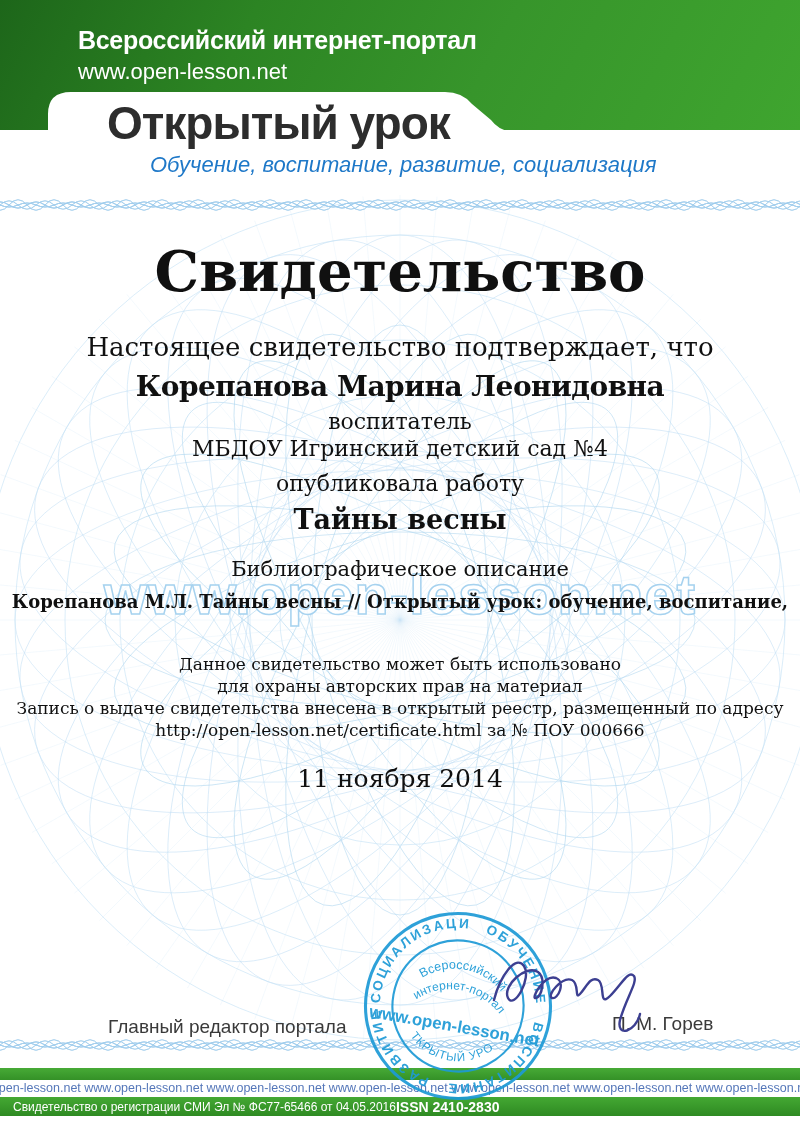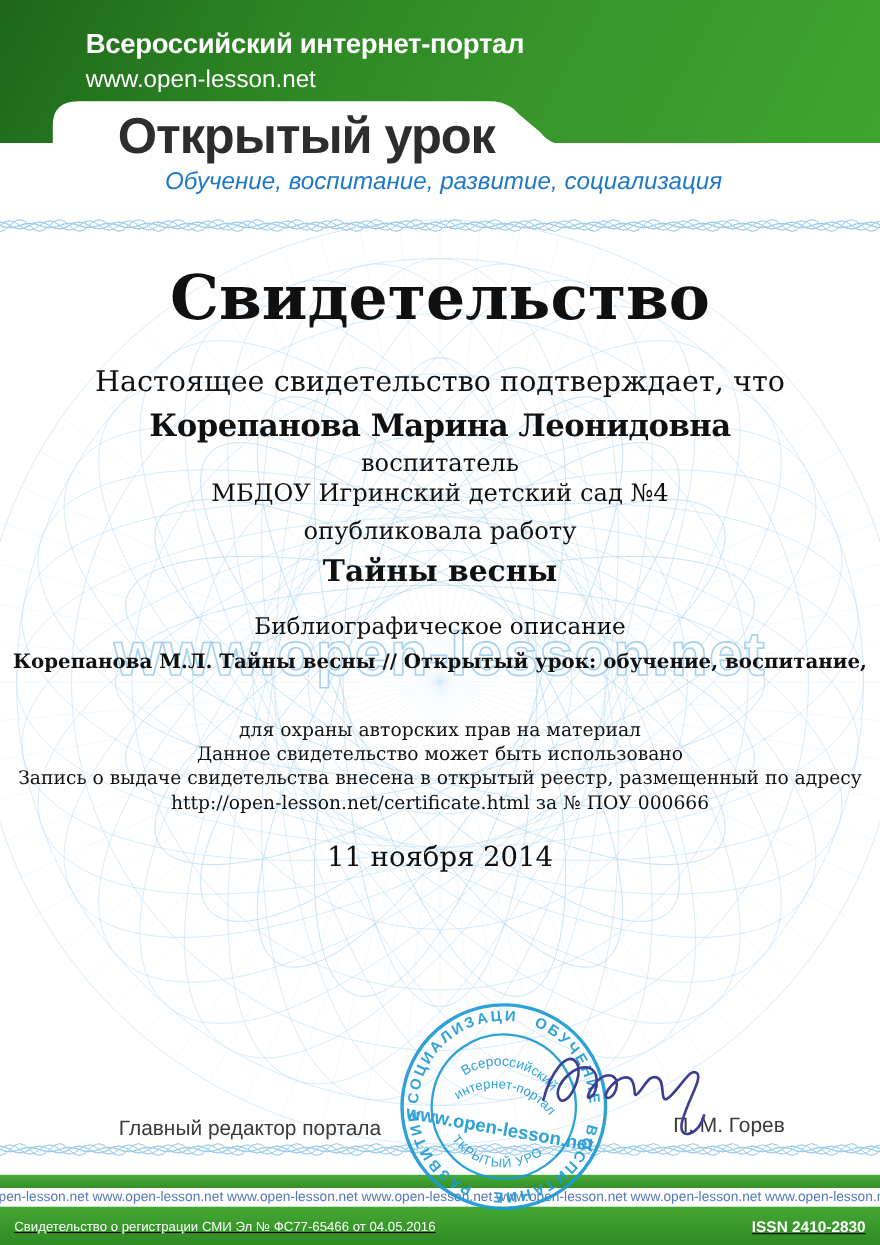--- a/index.html
+++ b/index.html
@@ -68,25 +68,24 @@
   .footer-strip-green {
     position:absolute; left:0; top:1068px; width:800px; height:12px; z-index:2;
     background:linear-gradient(180deg,#47aa36,#349127);
   }
   .footer-url-strip {
     position:absolute; left:0; top:1080px; width:800px; height:17px; z-index:2;
     background:#ffffff; overflow:hidden; white-space:nowrap;
     font-size:12.5px; color:#5577b9; line-height:17px; text-indent:-38px;
   }
   .footer-bar {
-    position:absolute; left:0; top:1097px; width:800px; height:35px; z-index:2;
+    position:absolute; left:0; top:1097px; width:800px; height:19px; z-index:2;
     background:linear-gradient(180deg,#44a833,#2e8a22);
-    display:flex; align-items:center; justify-content:space-between;
+    display:flex; align-items:center; justify-content:flex-start;
     padding:0 13px;
-    text-decoration:underline;
   }
   .footer-reg  { color:#ffffff; font-size:12px; }
   .footer-issn { color:#ffffff; font-size:14px; font-weight:bold; }
 </style>
 </head>
 <body>
 
 <div class="page">
 
   <svg class="rosette" id="rosette" width="800" height="860" viewBox="0 0 800 860">
@@ -240,22 +239,22 @@
   <div class="ct cert-title">Свидетельство</div>
   <div class="ct cert-intro">Настоящее свидетельство подтверждает, что</div>
   <div class="ct cert-role">воспитатель</div>
   <div class="ct cert-name">Корепанова Марина Леонидовна</div>
   <div class="ct cert-org">МБДОУ Игринский детский сад №4</div>
   <div class="ct cert-action">опубликовала работу</div>
   <div class="ct cert-work">Тайны весны</div>
   <div class="ct cert-biblio">Библиографическое описание</div>
   <div class="ct cert-cit1">Корепанова М.Л. Тайны весны // Открытый урок: обучение, воспитание,</div>
   <div class="ct cert-note">
+    <div>Данное свидетельство может быть использовано</div>
     <div>для охраны авторских прав на материал</div>
-    <div>Данное свидетельство может быть использовано</div>
     <div>Запись о выдаче свидетельства внесена в открытый реестр, размещенный по адресу</div>
     <div>http://open-lesson.net/certificate.html за № ПОУ 000666</div>
   </div>
   <div class="ct cert-date">11 ноября 2014</div>
 
   <div class="editor-label">Главный редактор портала</div>
   <div class="editor-name">П. М. Горев</div>
 
   <svg class="stamp" width="212" height="212" viewBox="0 0 220 220">
     <defs>

